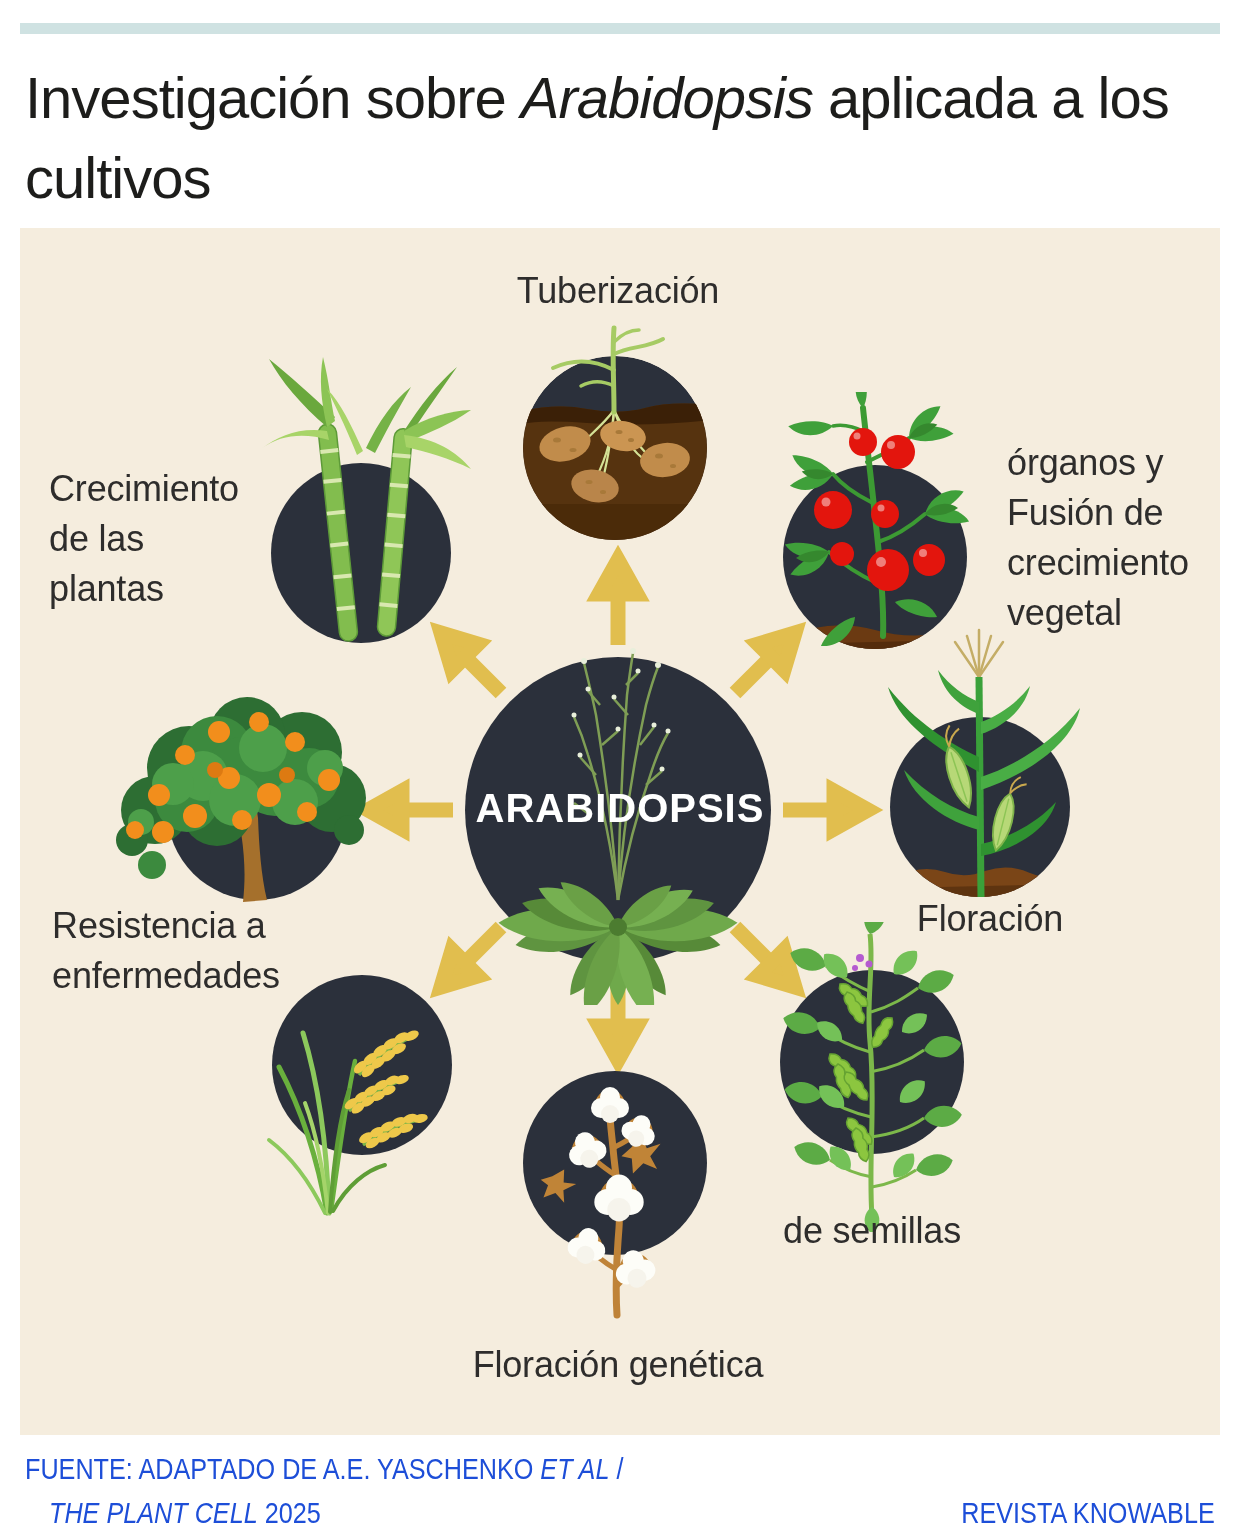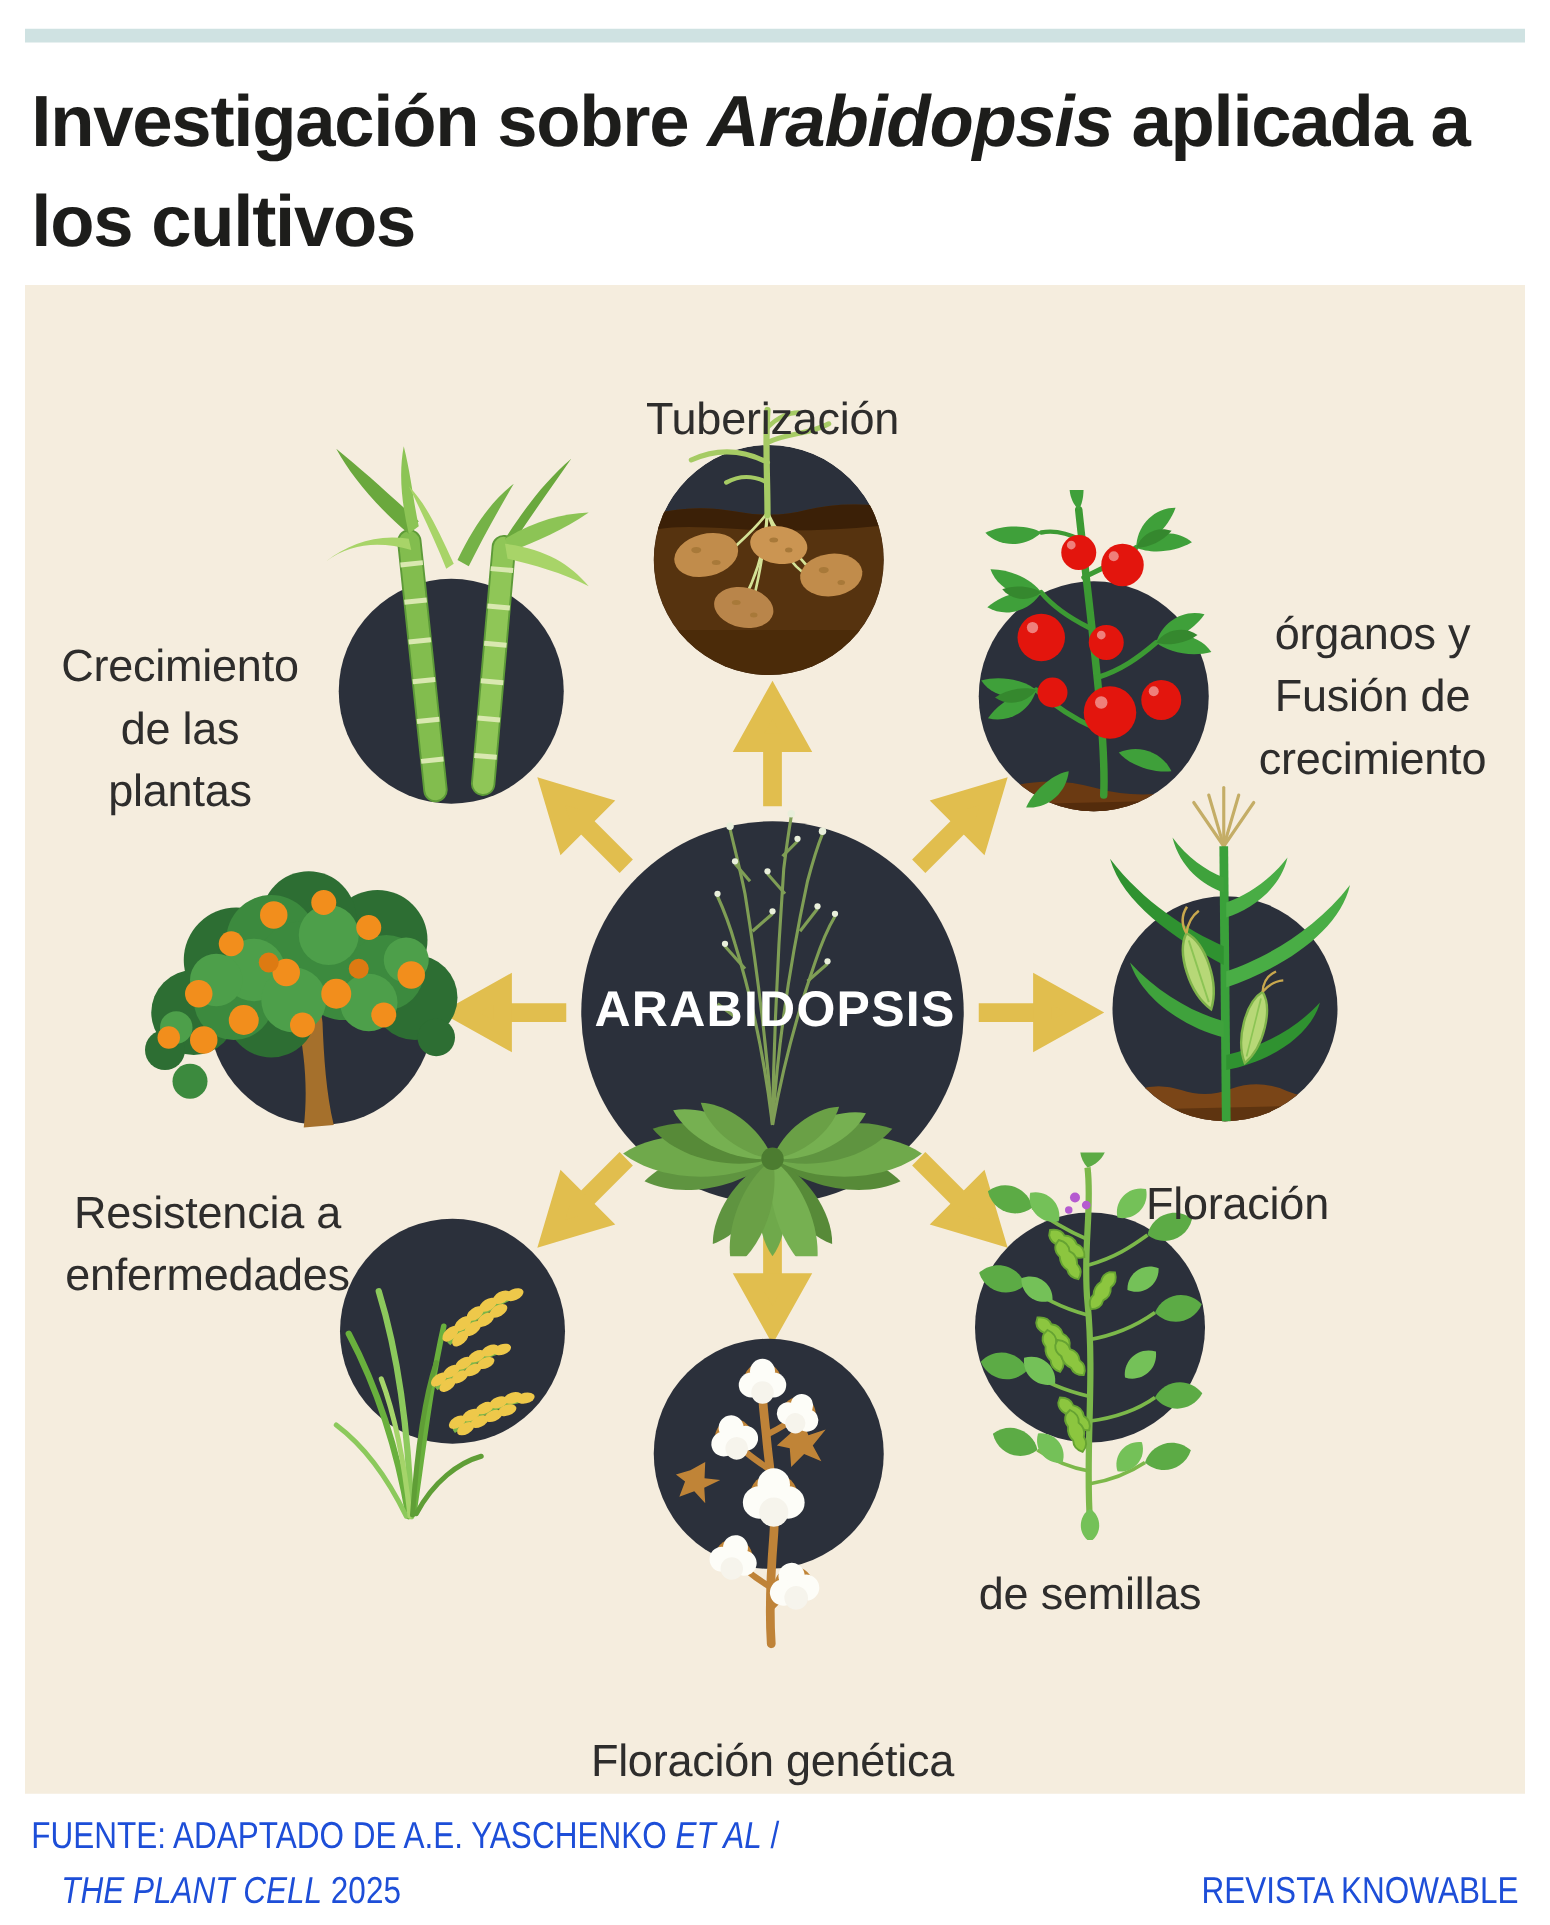--- a/index.html
+++ b/index.html
@@ -4,27 +4,27 @@
 <style>
   :root{
     --topbar:#cfe2e2; --panel:#f5edde; --circle:#2b303b; --gold:#e1be4e;
     --title:#1d1d1b; --label:#2e2d2c;
   }
   html,body{margin:0;padding:0;background:#fff;}
   .page{position:relative;width:1240px;height:1540px;background:#fff;overflow:hidden;
         font-family:"Liberation Sans",sans-serif;}
   .topbar{position:absolute;left:20px;top:23px;width:1200px;height:11px;background:var(--topbar);}
   .title{position:absolute;left:25px;top:58px;width:1180px;font-size:58px;line-height:80px;
-         font-weight:700;color:var(--title);letter-spacing:-1px;}
+         font-weight:400;color:var(--title);letter-spacing:-1px;}
   .title i{font-style:italic;}
   .panel{position:absolute;left:20px;top:228px;width:1200px;height:1207px;background:var(--panel);}
   .arrows{position:absolute;left:0;top:0;width:1200px;height:1207px;}
   .illus{position:absolute;}
-  .label{position:absolute;transform:translateX(-50%);text-align:center;color:var(--label);
-         font-size:36px;line-height:50px;white-space:nowrap;letter-spacing:-0.2px;margin-top:44px;}
+  .label{position:absolute;transform:translateX(-50%);text-align:left;color:var(--label);
+         font-size:36px;line-height:50px;white-space:nowrap;letter-spacing:-0.2px;}
   .hub-label{position:absolute;left:420px;top:558px;width:360px;text-align:center;color:#fff;
              font-size:40px;font-weight:700;letter-spacing:1px;}
   .footer-line{position:absolute;color:#1d4ed8;font-size:30px;}
   .cond{display:inline-block;transform:scaleX(0.84);transform-origin:left center;white-space:nowrap;}
   .cond-r{display:inline-block;transform:scaleX(0.84);transform-origin:right center;white-space:nowrap;}
   .footer-line i{font-style:italic;}
 </style>
 </head>
 <body>
 
@@ -510,20 +510,21 @@
 
     <div class="hub-label">ARABIDOPSIS</div>
 
     <div class="label" style="left:598px;top:38px;">
       <div>Tuberización</div>
     </div>
     <div class="label" style="left:1078px;top:210px;">
       <div>órganos y</div>
       <div>Fusión de</div>
       <div>crecimiento</div>
+      <div>vegetal</div>
     </div>
     <div class="label" style="left:970px;top:666px;">
       <div>Floración</div>
     </div>
     <div class="label" style="left:852px;top:978px;">
       <div>de semillas</div>
     </div>
     <div class="label" style="left:598px;top:1112px;">
       <div>Floración genética</div>
     </div>

